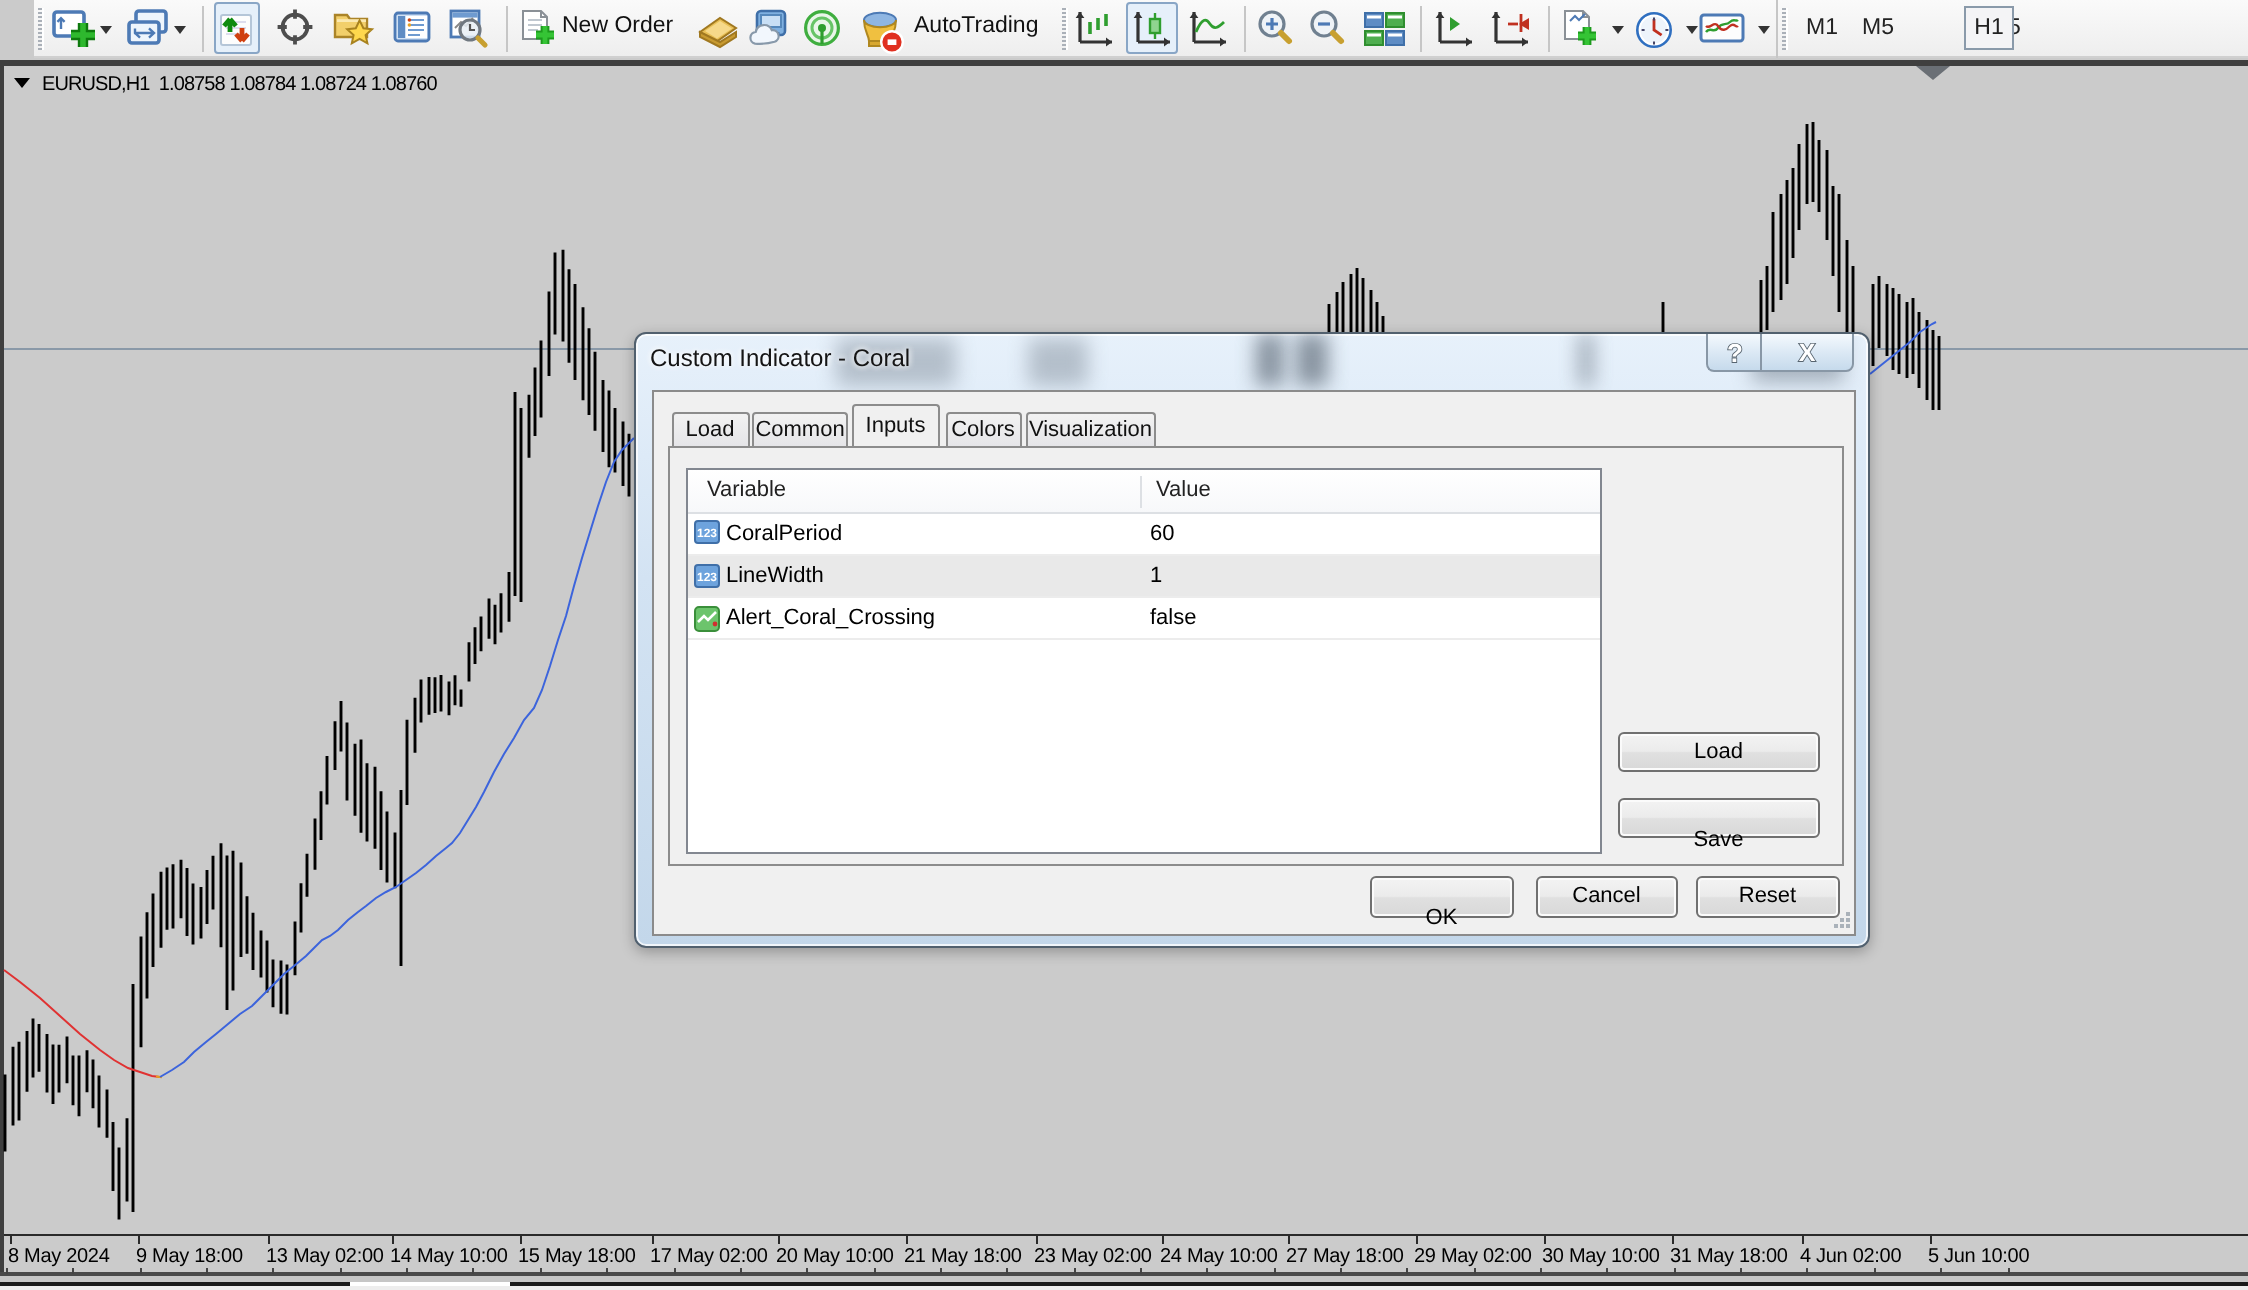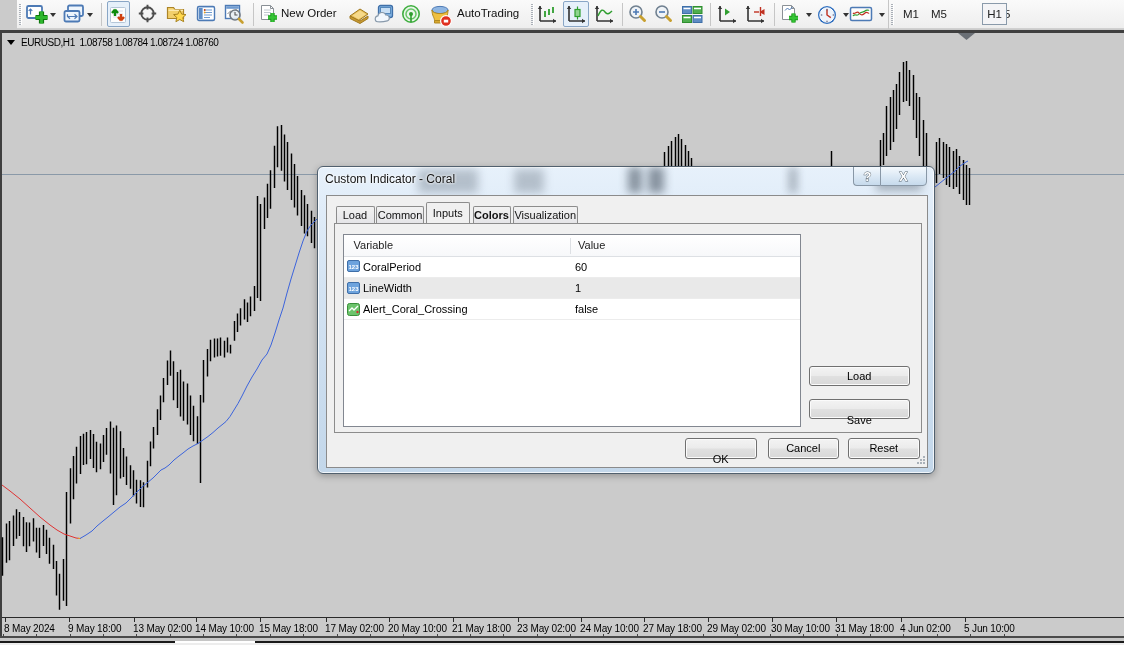--- a/index.html
+++ b/index.html
@@ -330,21 +330,21 @@
           <text x="12.5" y="14" text-anchor="middle" font-family="Liberation Sans" font-size="13" font-weight="bold" fill="#fff" stroke="#57646f" stroke-width="0.9" paint-order="stroke">?</text>
         </svg></div>
     <div class="capbtn" id="closebtn"><svg width="45" height="18" viewBox="0 0 45 18">
           <text x="22.5" y="13.5" text-anchor="middle" font-family="Liberation Sans" font-size="12.5" font-weight="bold" fill="#fff" stroke="#57646f" stroke-width="0.9" paint-order="stroke">X</text>
         </svg></div>
   </div>
   <div id="dcontent"></div>
   <div class="tab" style="left:17.5px;width:39px;">Load</div>
   <div class="tab" style="left:58px;width:48px;">Common</div>
   <div class="tab" id="tab-inputs" style="left:107.5px;width:44.5px;">Inputs</div>
-  <div class="tab" style="left:154.5px;width:38px;font-weight:bold;">Colors</div>
+  <div class="tab" style="left:154.5px;width:38px;">Colors</div>
   <div class="tab" style="left:194.5px;width:65.5px;">Visualization</div>
   <div id="tabpane"></div>
   <div id="tbl">
     <div id="thead">
         <span class="hsep"></span>
       <span class="hcell" style="left:9.5px;">Variable</span>
       <span class="hcell" style="left:234px;">Value</span>
     </div>
     <div class="trow" style="top:22px;">
       <svg class="ricon" viewBox="0 0 13 13">

